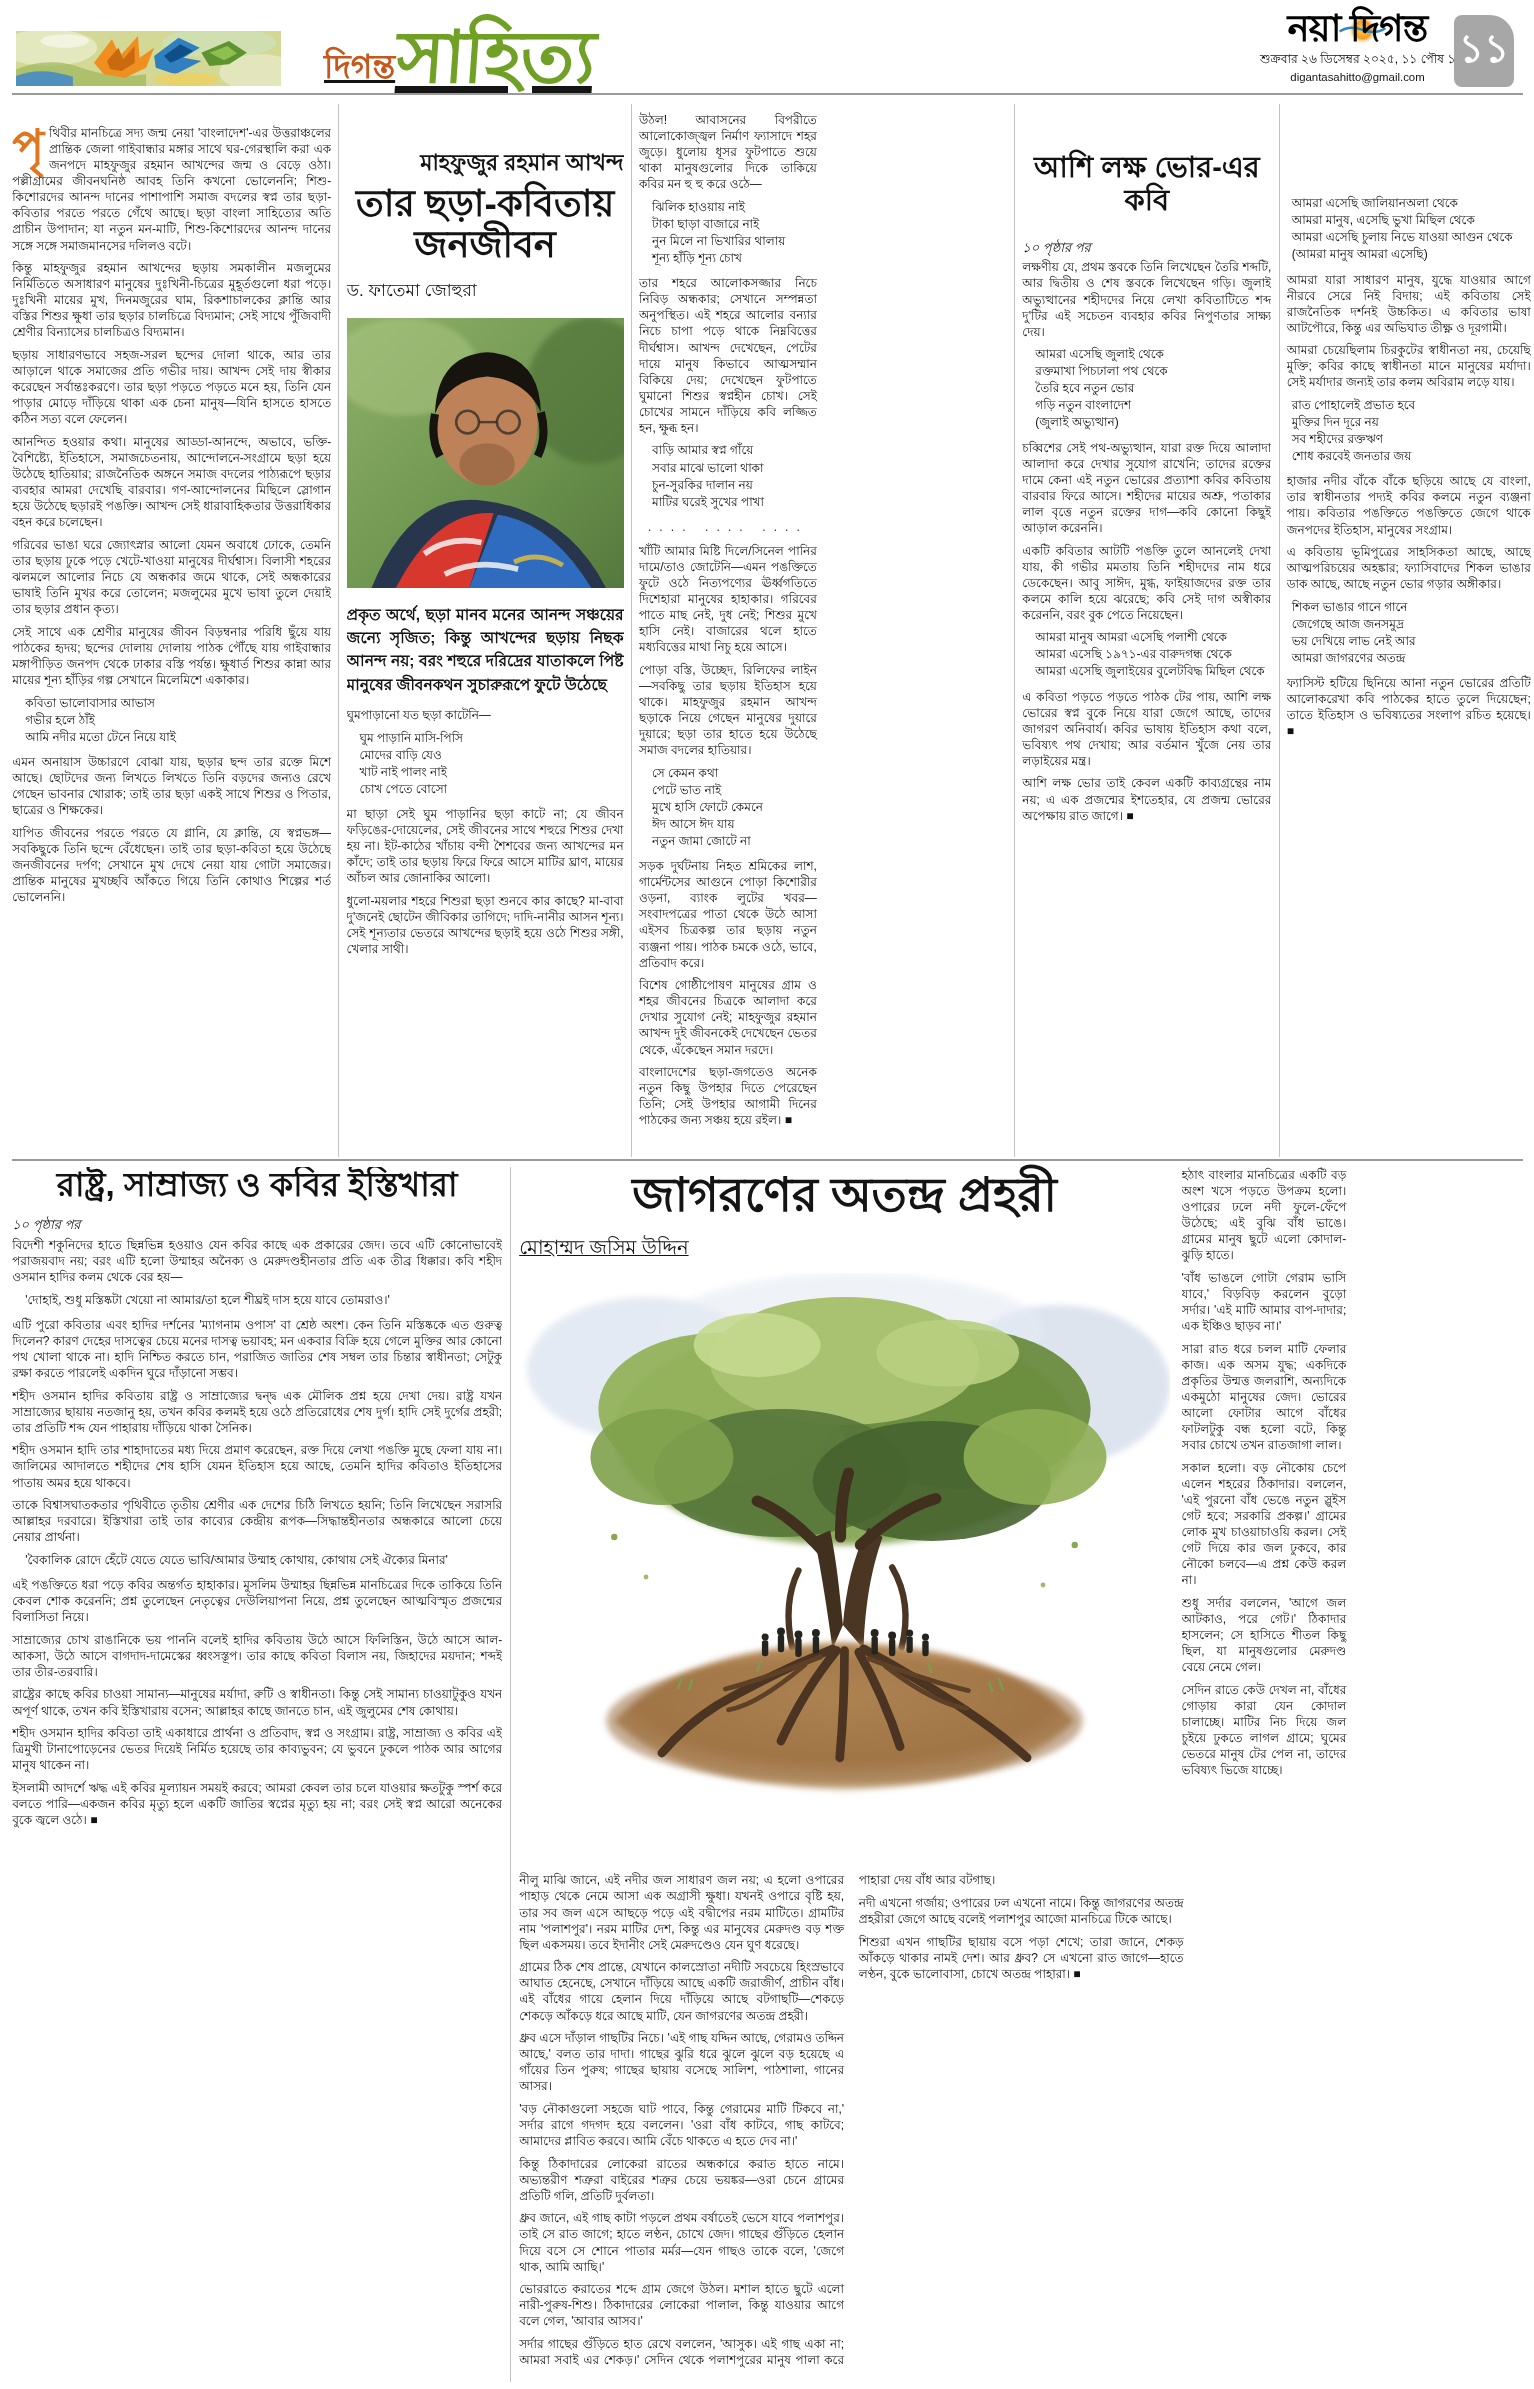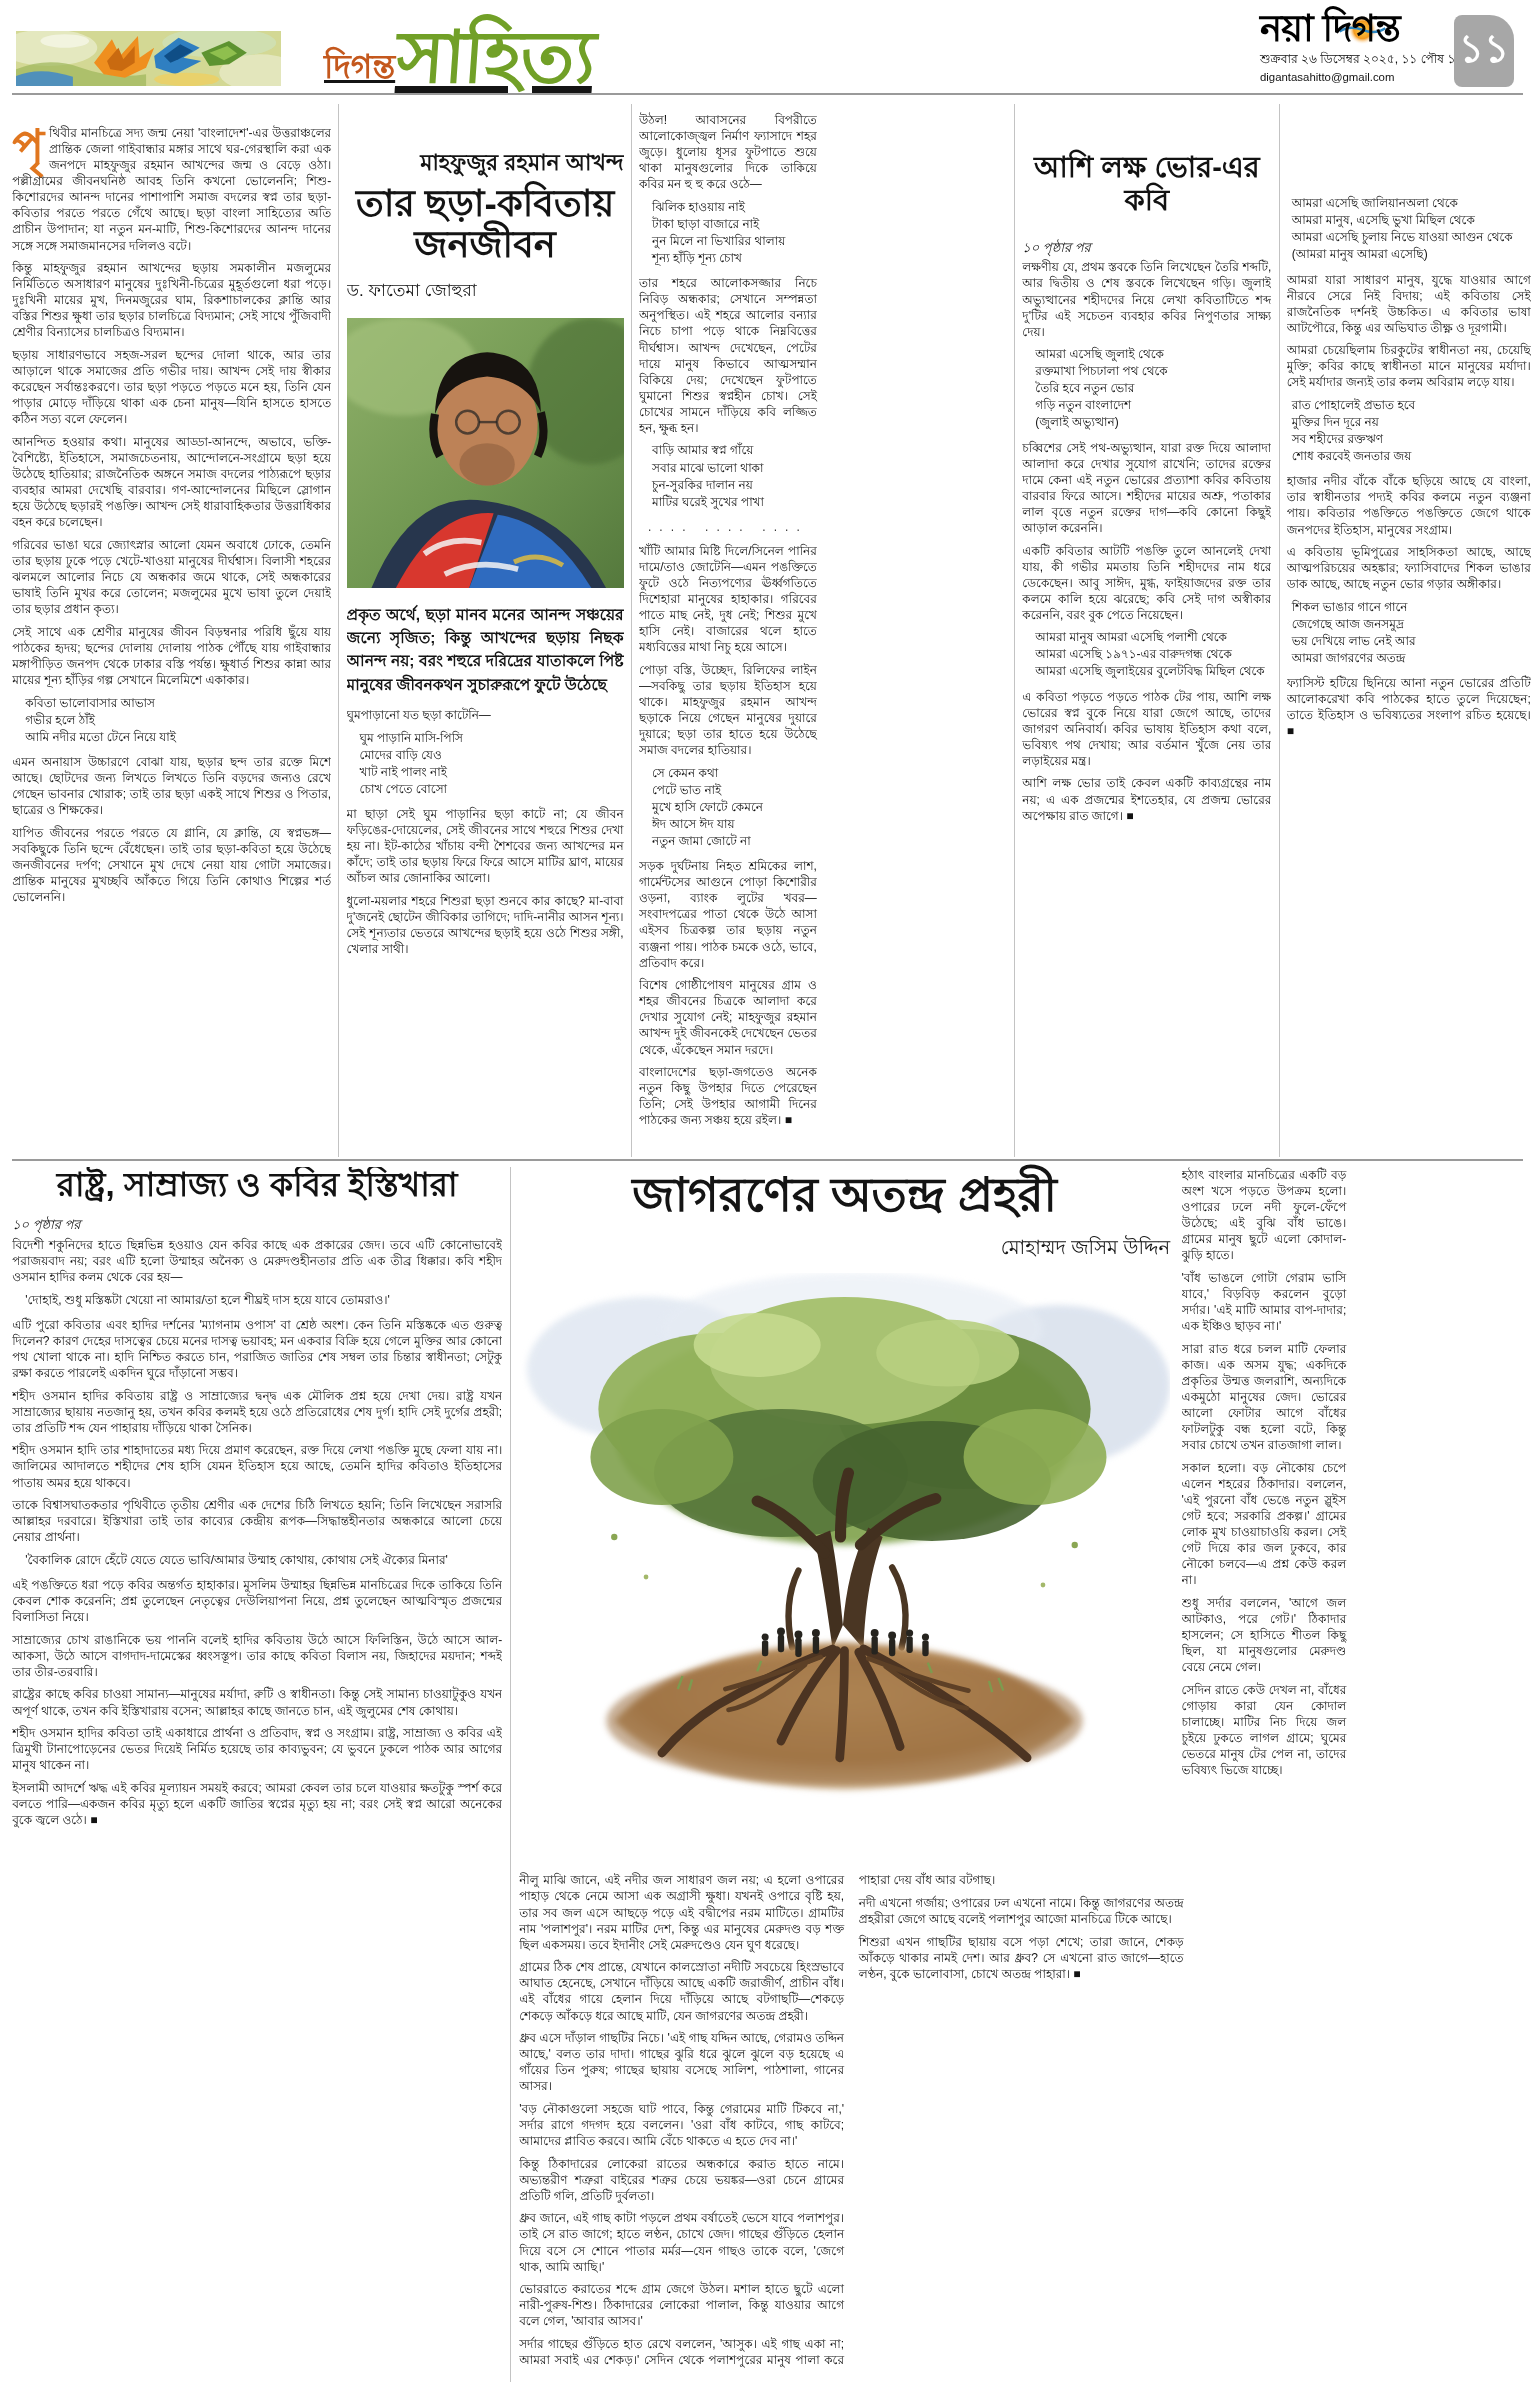--- a/index.html
+++ b/index.html
@@ -6,21 +6,21 @@
   body{
     width:1535px;height:2389px;position:relative;background:#ffffff;
     font-family:"Liberation Sans", sans-serif;color:#141414;overflow:hidden;
   }
   
   #masthead{position:absolute;left:0;top:0;width:1535px;height:91px;}
   #masthead-art{position:absolute;left:16.3px;top:31px;width:265px;height:55px;}
   #section-title-wrap{position:absolute;left:324px;top:6.5px;height:85px;display:flex;align-items:flex-end;text-decoration:underline;}
   #section-kicker{color:#c4581d;font-size:33px;font-weight:700;line-height:1;margin:0 1.6px 8.1px 0;}
   #section-title{color:#71a027;font-size:72px;font-weight:700;line-height:.95;letter-spacing:-1.6px;transform:skewX(-4deg);}
-  #paper-logo{position:absolute;left:1260px;top:9.8px;width:195px;}
+  #paper-logo{position:absolute;left:1260px;top:9.8px;width:195px;text-align:center;}
   #paper-logo .sunwrap{position:absolute;left:78px;top:4.9px;width:49px;height:33px;z-index:0;}
   #paper-name{position:relative;z-index:1;font-size:37px;font-weight:800;color:#000;line-height:1.05;letter-spacing:-0.8px;}
   #date-line{font-size:12.2px;color:#111;margin-top:1.6px;white-space:nowrap;}
   #email-line{font-size:11.4px;color:#111;margin-top:0.8px;}
   #page-badge{position:absolute;left:1454px;top:14.7px;width:60px;height:72px;background:#a7a7a7;
     border-radius:8.1px 24.4px 8.1px 8.1px;display:flex;align-items:center;justify-content:center;
     color:#fff;font-size:39px;font-weight:700;}
   .hrule{position:absolute;left:12.2px;width:1511px;height:1.6px;background:#9a9a9a;}
   
   .bodytext{font-size:12px;line-height:1.34;text-align:justify;color:#121212;}
@@ -47,21 +47,21 @@
   #colE p.seg-v{margin-left:4.9px;}
   
   #bottom-row{position:absolute;left:12.2px;top:1167px;width:1511px;height:1215px;display:flex;gap:8.1px;}
   #artF{width:490px;flex:none;height:1215px;overflow:hidden;box-sizing:border-box;}
   #rashtro-headline{font-size:33px;font-weight:700;text-align:center;line-height:1.1;margin:0 0 13px;}
   #artF .fbody{height:1148px;overflow:hidden;}
   #artG{flex:1;display:flex;flex-direction:column;}
   #g-top{display:flex;gap:11.4px;height:694px;}
   #g-left{width:651px;flex:none;display:flex;flex-direction:column;}
   #jagoron-headline{font-size:47px;font-weight:700;text-align:center;line-height:1.05;margin-top:3.3px;}
-  #jagoron-byline{font-size:19.5px;text-align:right;margin:13px 0 3.3px;}
+  #jagoron-byline{font-size:19.5px;text-align:left;margin:13px 0 3.3px;text-decoration:underline;}
   #tree-illustration{width:651px;height:528px;margin-top:4.9px;}
   #g-side{flex:1;height:694px;overflow:hidden;column-count:2;column-gap:12.2px;column-fill:auto;}
   #g-bottom{margin-top:11.4px;height:498px;overflow:hidden;column-count:3;column-gap:14.7px;column-fill:auto;}
 </style>
 </head>
 <body>
 
 <div id="masthead">
   <svg id="masthead-art" viewBox="0 0 326 66" preserveAspectRatio="none">
     <rect width="326" height="66" fill="#d3d894"></rect>

